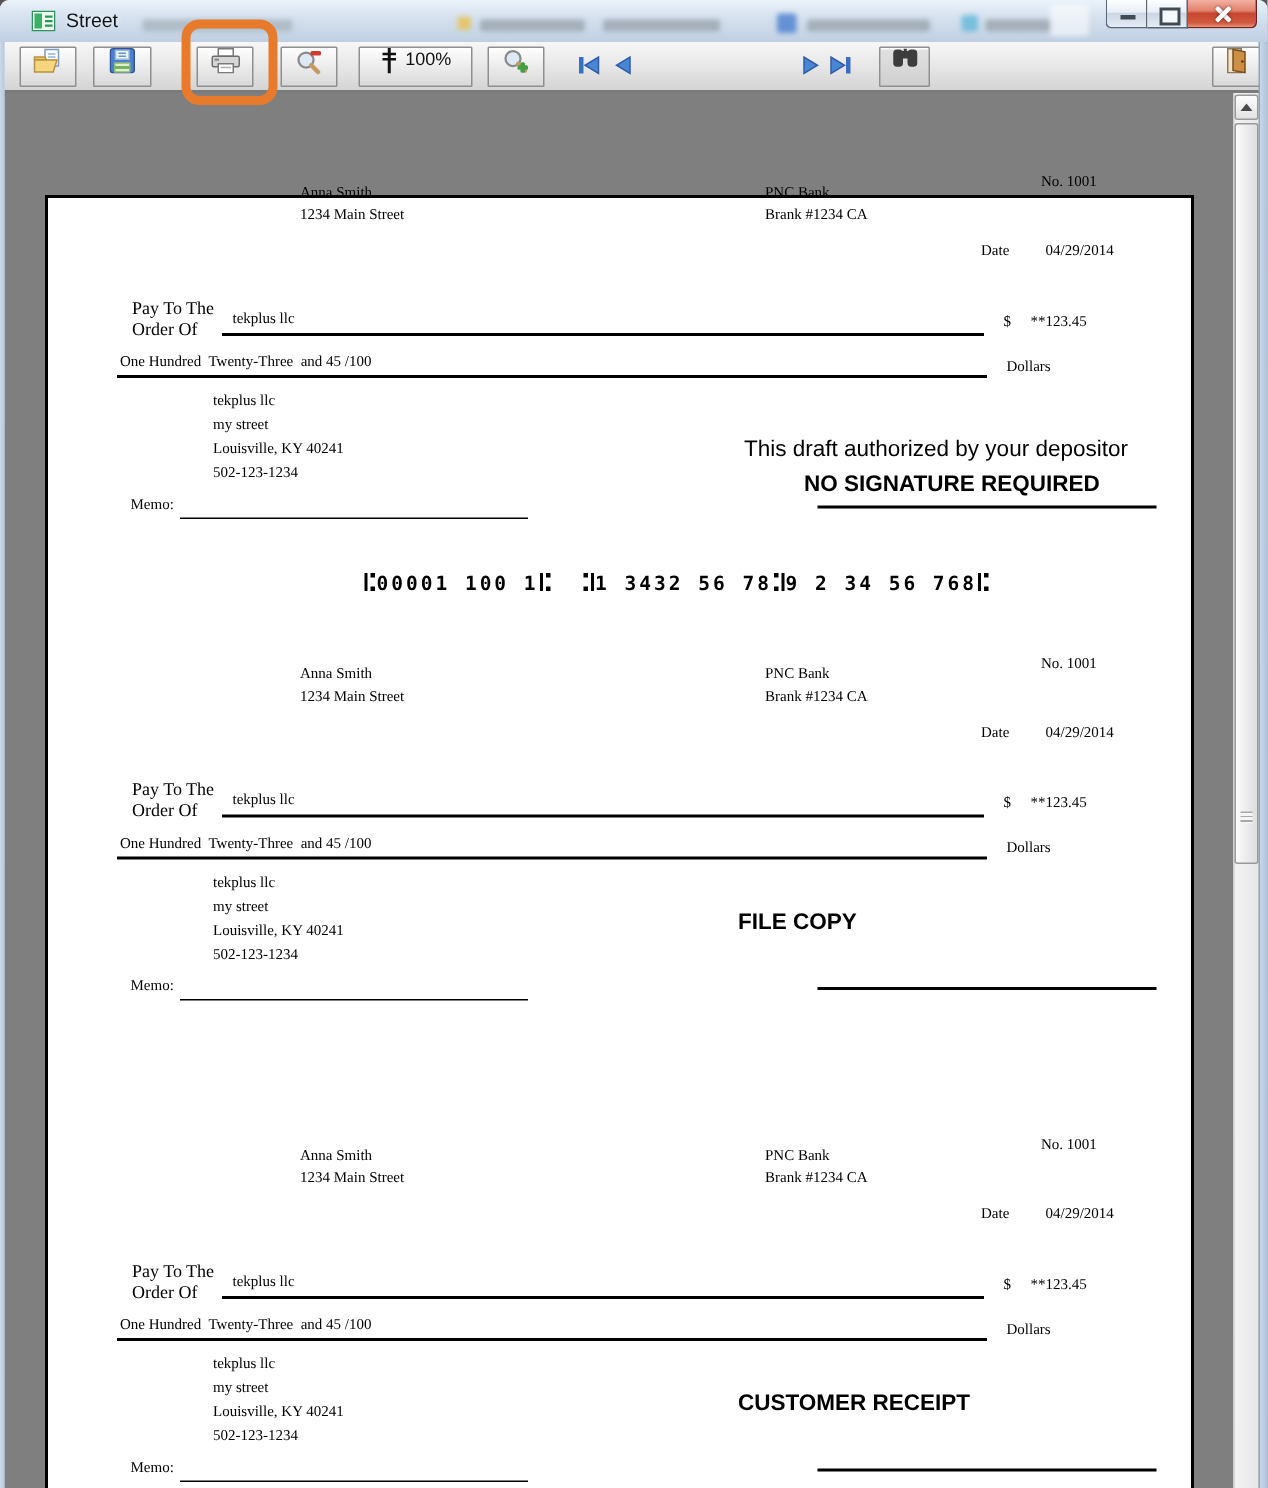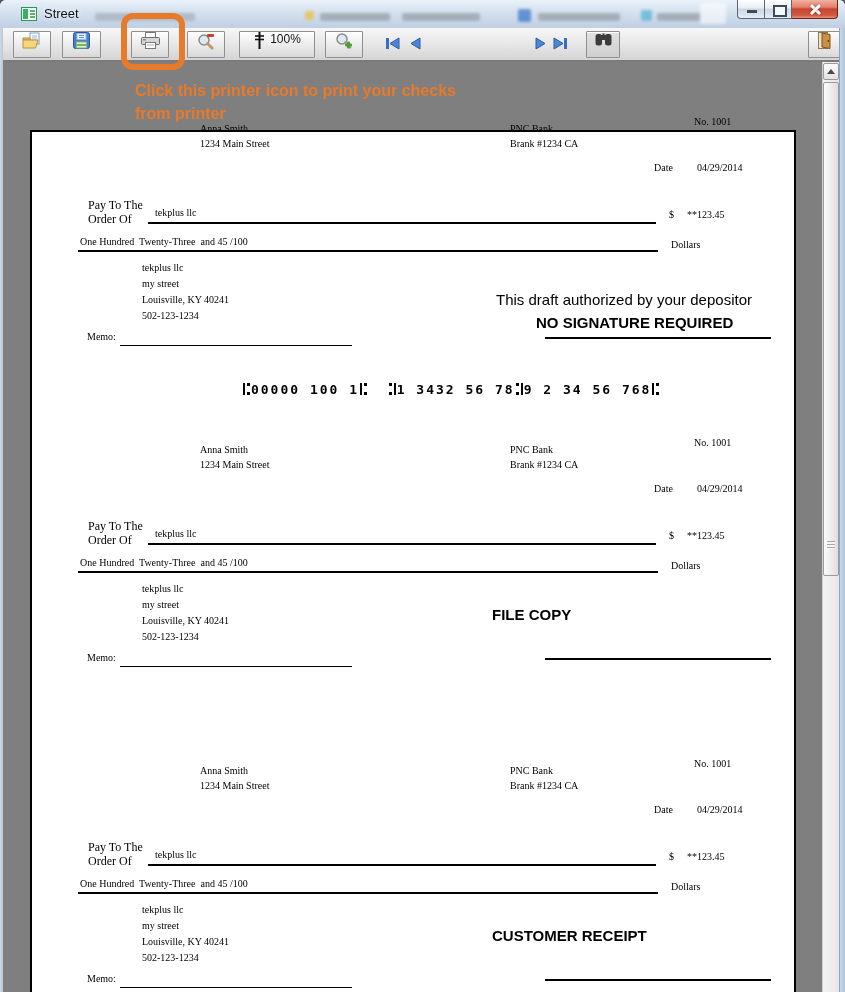--- a/index.html
+++ b/index.html
@@ -227,21 +227,20 @@
       </span>
     </div>
   </div>
 
   <div class="hl-rect"></div>
 
   <div class="docarea">
     <div class="page"></div>
   </div>
 
-  <div class="annot">Click this printer icon to print your checks from printer</div>
 
   <div class="copy" style="top:0;">
     <span class="t serif" style="left:694px;top:114px;">No. 1001</span>
     <span class="t serif" style="left:200px;top:121px;">Anna Smith</span>
     <span class="t serif" style="left:200px;top:136px;">1234 Main Street</span>
     <span class="t serif" style="left:510px;top:121px;">PNC Bank</span>
     <span class="t serif" style="left:510px;top:136px;">Brank #1234 CA</span>
     <span class="t serif" style="left:654px;top:160px;">Date</span>
     <span class="t serif" style="left:697px;top:160px;">04/29/2014</span>
     <span class="t serif12" style="left:88px;top:198px;">Pay To The</span>
@@ -256,21 +255,21 @@
     <span class="t serif addr" style="left:142px;top:260px;">tekplus llc</span>
     <span class="t serif addr" style="left:142px;top:276px;">my street</span>
     <span class="t serif addr" style="left:142px;top:292px;">Louisville, KY 40241</span>
     <span class="t serif addr" style="left:142px;top:308px;">502-123-1234</span>
     <span class="t sans15" style="left:496px;top:291px;">This draft authorized by your depositor</span>
     <span class="t sans15 b" style="left:536px;top:314px;">NO SIGNATURE REQUIRED</span>
     <div class="hline" style="left:545px;top:337px;width:226px;"></div>
     <span class="t serif" style="left:87px;top:329px;">Memo:</span>
     <div class="hline thin" style="left:120px;top:345px;width:232px;"></div>
     <span class="micr">
-      <span class="msym onus"></span><span>00000 100 1</span><span class="msym onus"></span><span>  </span><span class="msym transit"></span><span>1 3432 56 78</span><span class="msym transit"></span><span>9 2 34 56 768</span><span class="msym onus"></span>
+      <span class="msym onus"></span><span>00001 100 1</span><span class="msym onus"></span><span>  </span><span class="msym transit"></span><span>1 3432 56 78</span><span class="msym transit"></span><span>9 2 34 56 768</span><span class="msym onus"></span>
     </span>
   </div>
 
   <div class="copy" style="top:321px;">
     <span class="t serif" style="left:694px;top:114px;">No. 1001</span>
     <span class="t serif" style="left:200px;top:121px;">Anna Smith</span>
     <span class="t serif" style="left:200px;top:136px;">1234 Main Street</span>
     <span class="t serif" style="left:510px;top:121px;">PNC Bank</span>
     <span class="t serif" style="left:510px;top:136px;">Brank #1234 CA</span>
     <span class="t serif" style="left:654px;top:160px;">Date</span>

